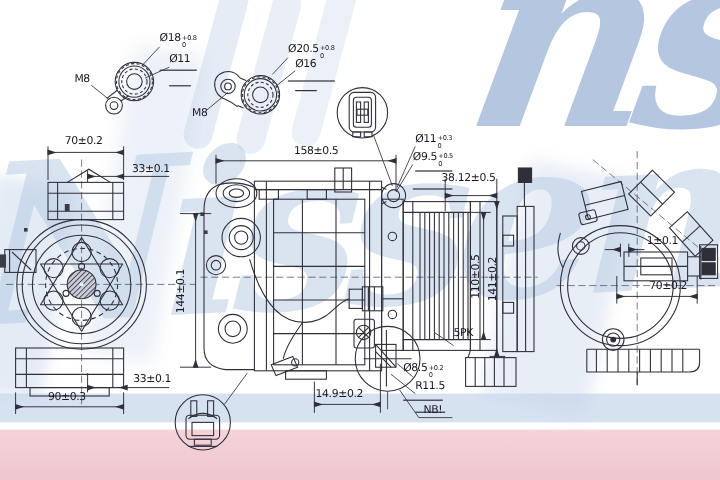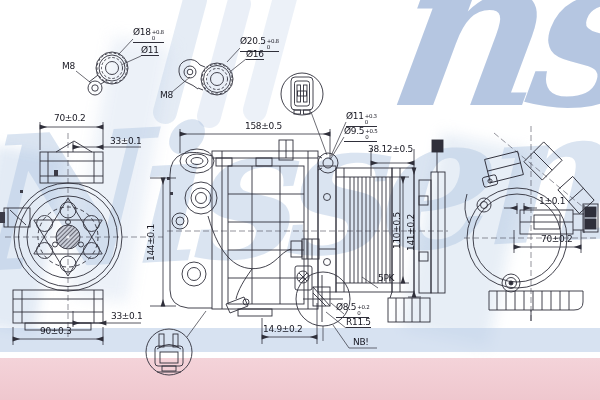--- a/index.html
+++ b/index.html
@@ -15,21 +15,21 @@
          color:rgba(120,152,200,0.55);transform:skewX(-10deg);white-space:nowrap;}
   .wstk{position:absolute;width:24px;height:140px;border-radius:12px;background:rgba(150,178,214,0.45);}
   .band-blue{position:absolute;left:0;top:328px;width:600px;height:24px;background:rgba(190,209,233,0.62);}
   .band-pink{position:absolute;left:0;top:358px;width:600px;height:42px;
              background:linear-gradient(#f4d3d9,#efc7ce);}
   
   svg.draw{position:absolute;left:0;top:0;z-index:3;}
   
   .lbl{position:absolute;z-index:4;font-size:9px;letter-spacing:-0.3px;color:#181822;
        white-space:nowrap;line-height:10px;}
-  .lbl.u{border-bottom:1px solid #2f2f3a;padding-bottom:0px;}
+  .lbl.u{border-bottom:1px solid #2f2f3a;padding-bottom:16px;}
   .lbl.v{transform:rotate(-90deg);transform-origin:0 0;}
   .tol{display:inline-flex;flex-direction:column;justify-content:center;margin-left:1px;
        transform:translateY(-1px);}
   .tol i{font-style:normal;font-size:5.5px;line-height:5.5px;letter-spacing:-0.3px;}
 </style>
 </head>
 <body>
 
 <div class="stage">
 

